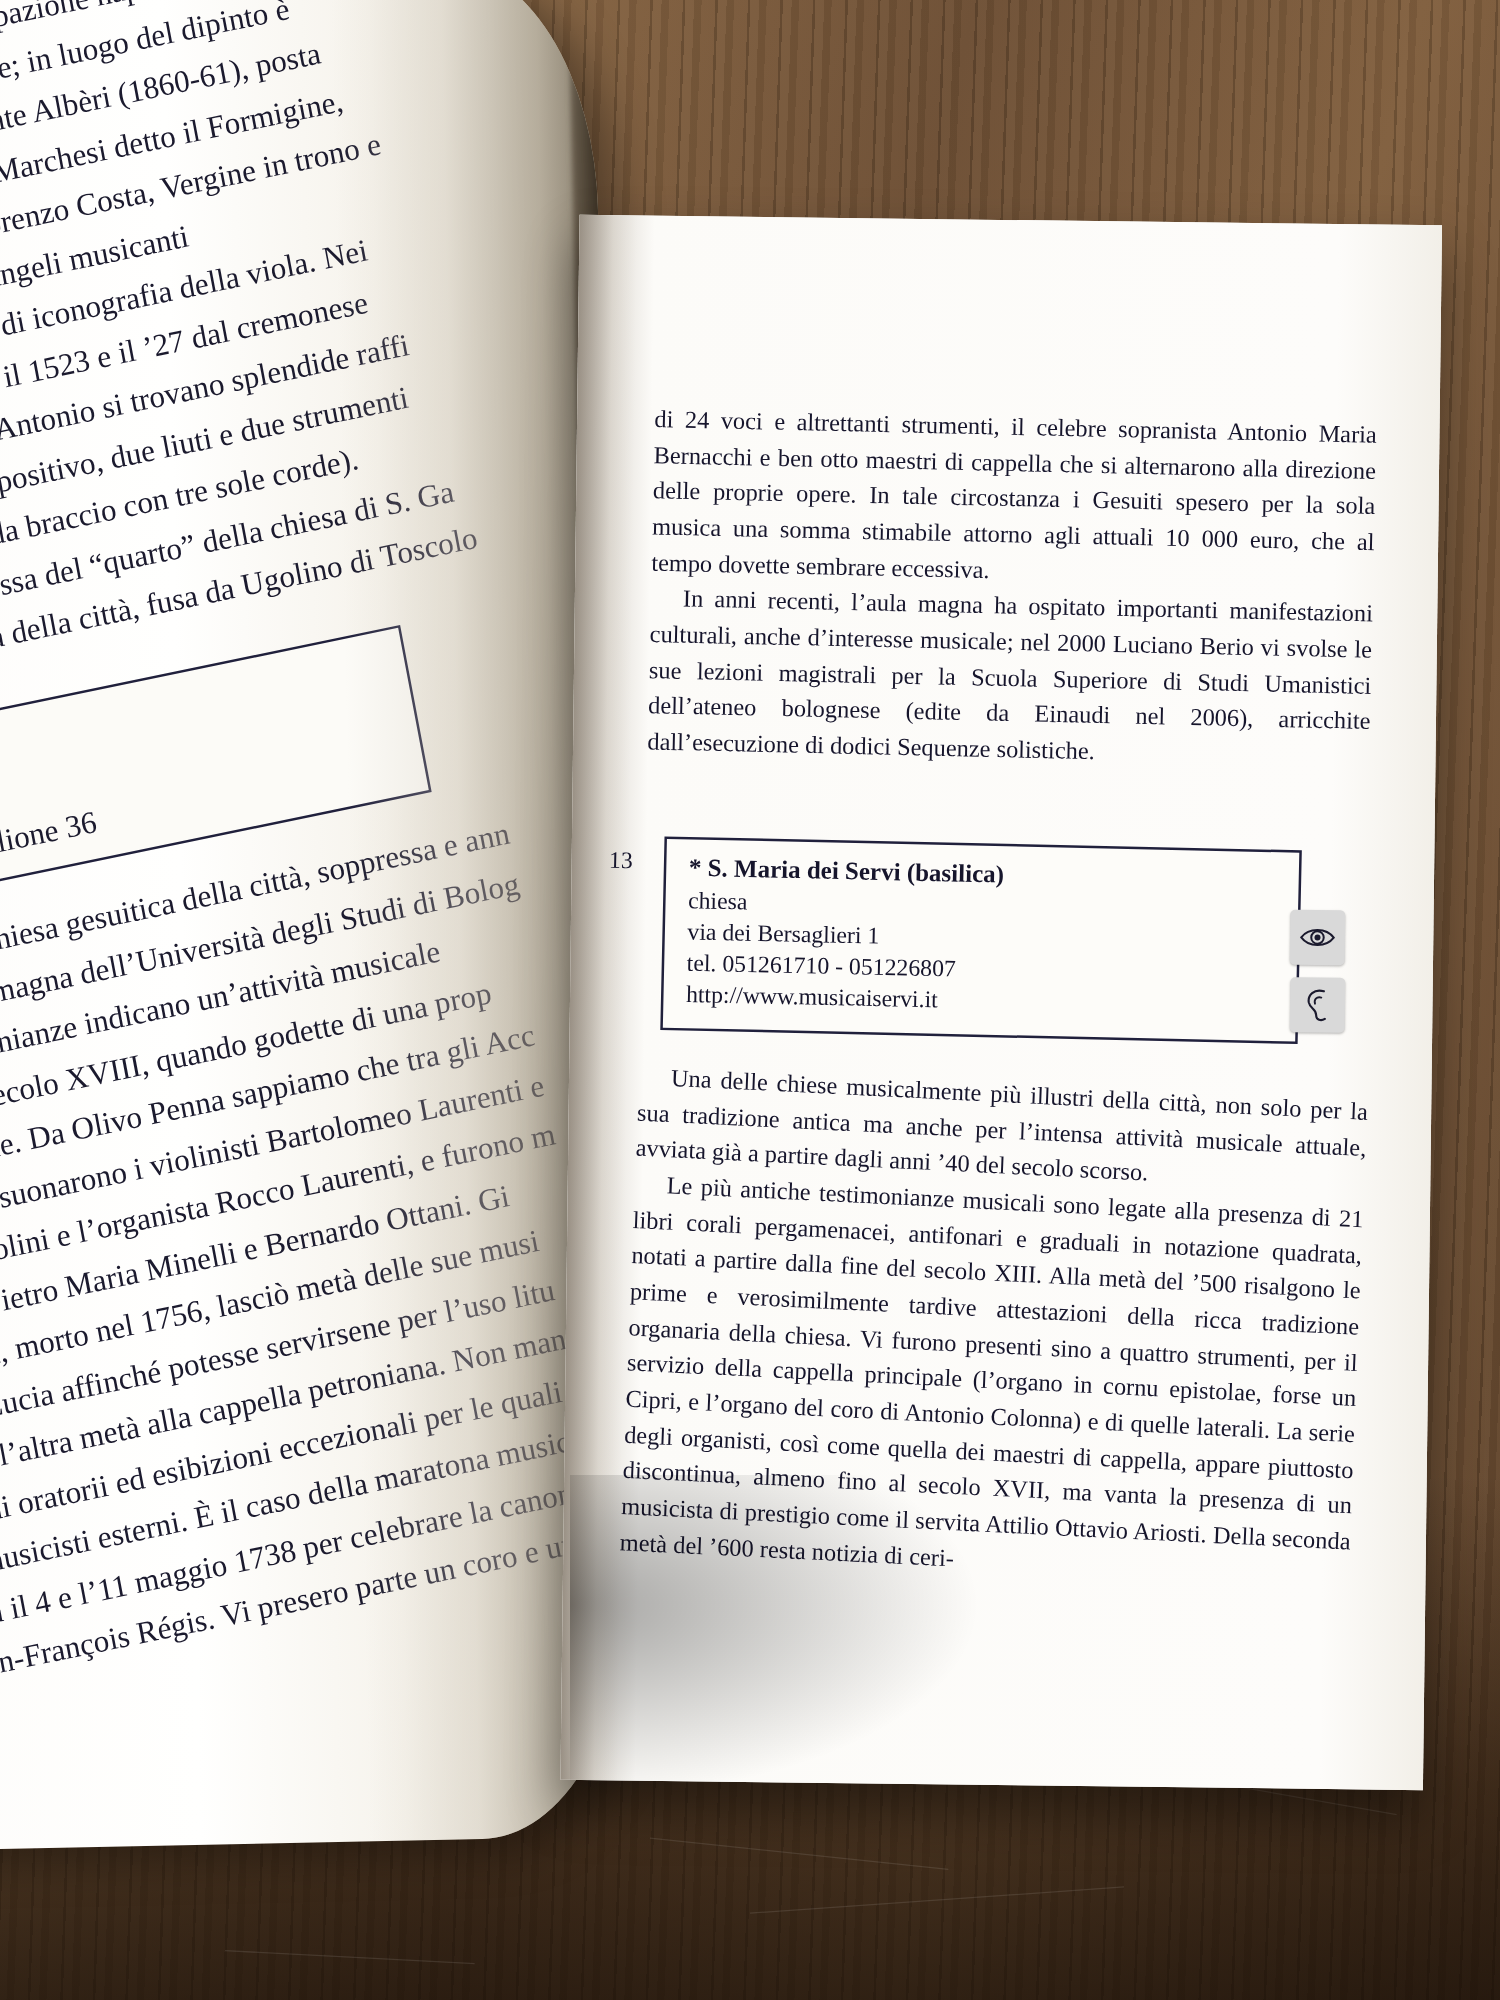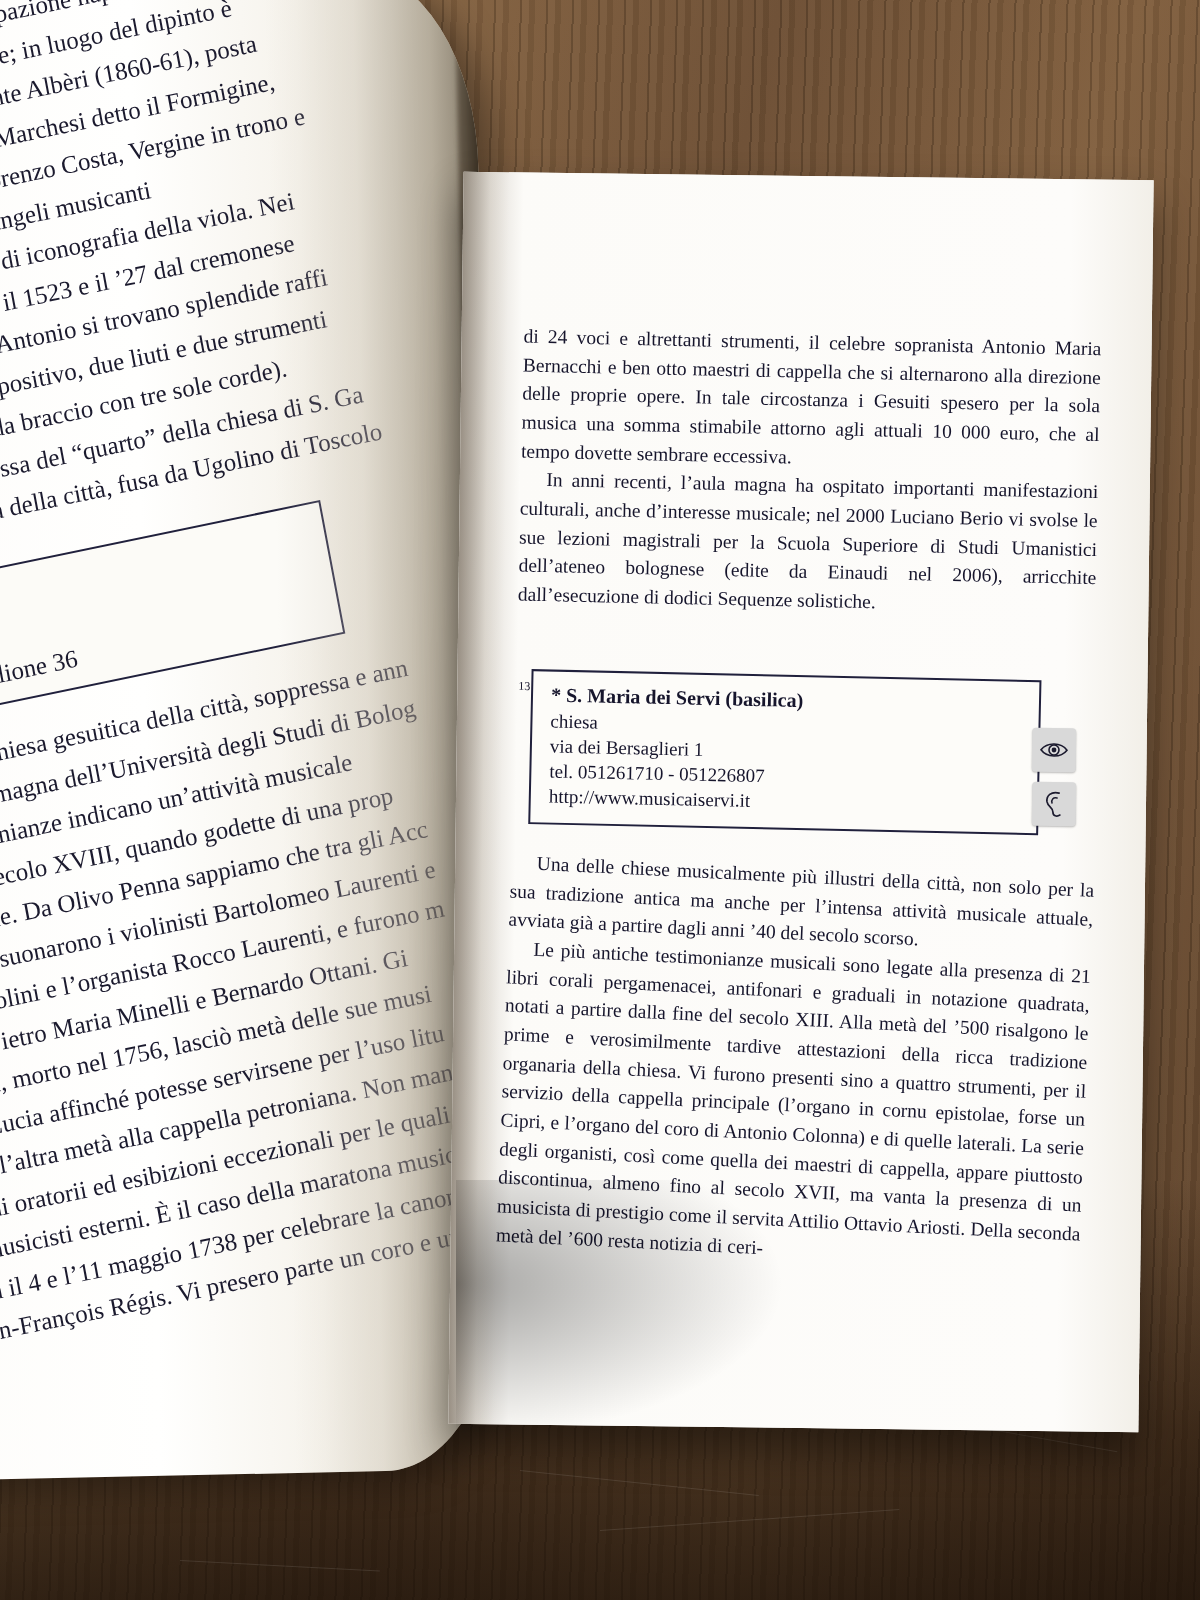--- a/index.html
+++ b/index.html
@@ -153,23 +153,22 @@
   .entry-wrap {
     position: absolute;
     left: 30px;
     top: 496px;
     width: 620px;
   }
   .entry-num {
     position: absolute;
     left: 0;
     top: 10px;
-    font-size: 12px;
+    font-size: 19px;
     color: #16152c;
-    margin-left: 31px;
   }
   .entry-box {
     position: absolute;
     left: 44px;
     top: 0;
     width: 510px;
     border: 2px solid #20203c;
     background: #fdfcf9;
     padding: 12px 14px 14px 18px;
     box-sizing: border-box;

